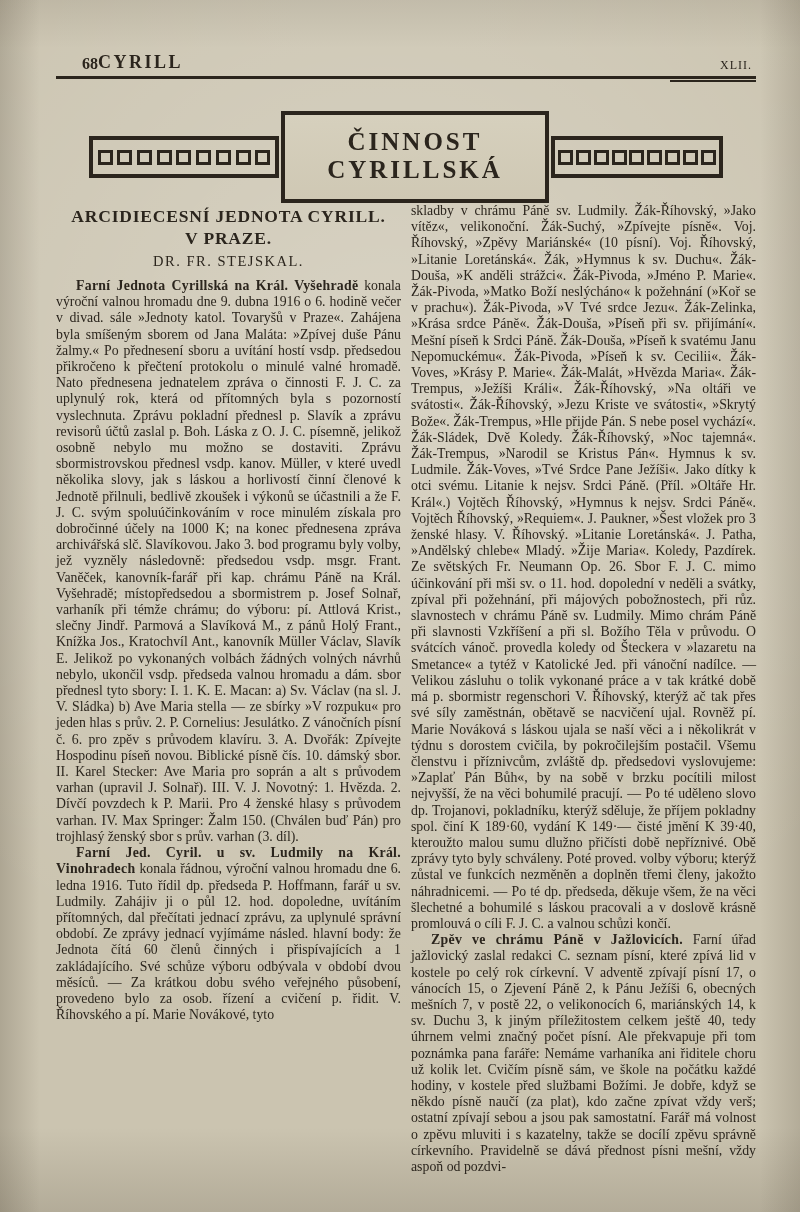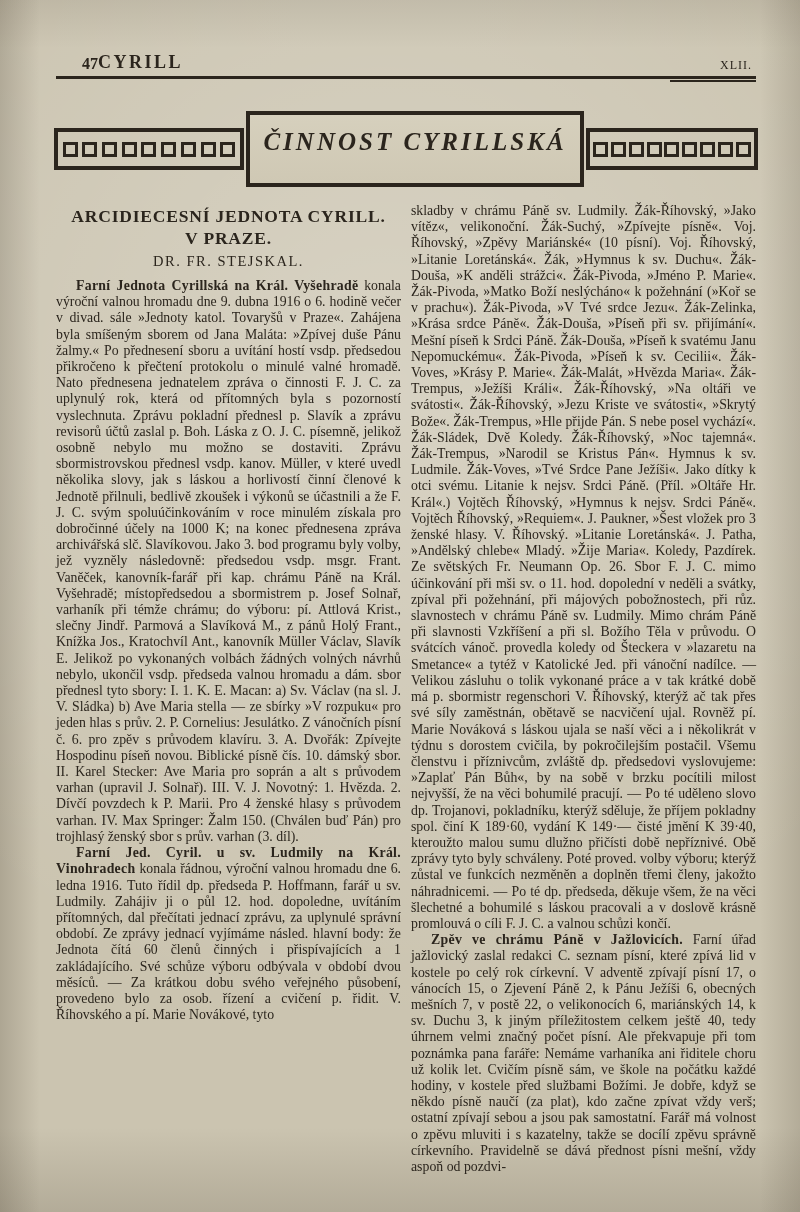--- a/index.html
+++ b/index.html
@@ -36,49 +36,48 @@
   .banner{margin-top:32px;display:flex;align-items:center;justify-content:center;}
   .ornament{
     height:42px;border:4px solid var(--ink);box-sizing:border-box;
     display:flex;align-items:center;justify-content:space-evenly;
     flex:0 0 auto;
   }
   .ornament-left{width:190px;}
   .ornament-right{width:172px;}
   .sq{width:15px;height:15px;border:3px solid var(--ink);box-sizing:border-box;}
   .title-box{
-    flex:0 0 auto;width:338px;box-sizing:border-box;
+    flex:0 0 auto;width:268px;box-sizing:border-box;
     border:4px solid var(--ink);
     margin:0 2px;position:relative;z-index:2;
     background:linear-gradient(180deg,#d6d0bd,#cfc8b4);
     text-align:center;
     font-weight:bold;font-size:25px;letter-spacing:3px;
-    padding:13px 0 27px;
-    font-style:italic;
+    padding:13px 0 15px;
   }
 
   
-  .columns{display:flex;gap:10px;margin-top:16px;}
+  .columns{display:flex;gap:10px;}
   .col{flex:1;min-width:0;font-size:13.8px;line-height:16.2px;text-align:justify;hyphens:none;}
   .headline{text-align:center;font-weight:bold;font-size:17.5px;line-height:1.28;letter-spacing:0.8px;margin:2px 0 3px;}
   .hl-line{display:block;}
   .author{text-align:center;font-size:14.5px;letter-spacing:1.5px;margin:0 0 9px;}
   .col p{margin:0;}
   .indent{text-indent:20px;}
   .noindent{text-indent:0;}
   .lead{font-weight:bold;letter-spacing:0.3px;}
   .signature{text-align:right;padding-right:26px;margin:0 0 1px;}
 </style>
 </head>
 <body>
 
 <div class="page">
 
   <header class="running-head">
-    <span class="page-num">47</span>
+    <span class="page-num">68</span>
     <span class="journal-title">CYRILL</span>
     <span class="volume">XLII.</span>
     <span class="sub-rule"></span>
   </header>
 
   <div class="banner">
     <div class="ornament ornament-left">
         <span class="sq"></span>
         <span class="sq"></span>
         <span class="sq"></span>

